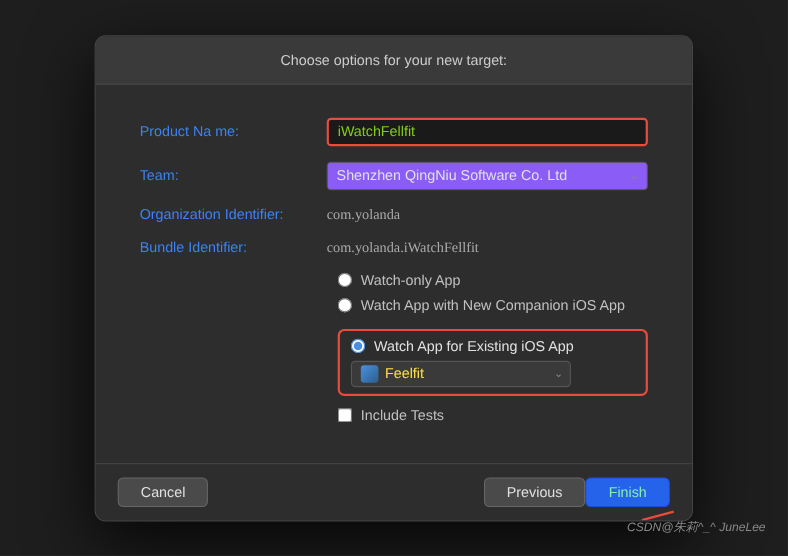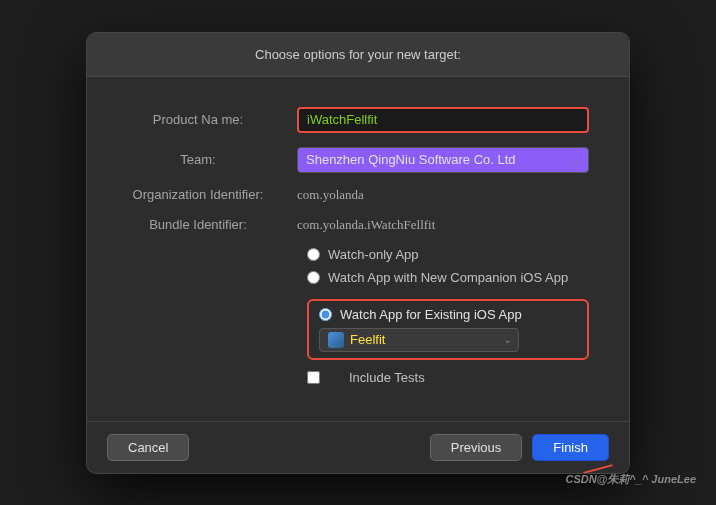--- a/index.html
+++ b/index.html
@@ -43,24 +43,24 @@
       padding: 30px 40px 20px 40px;
     }
 
     .form-row {
       display: flex;
       align-items: center;
       margin-bottom: 14px;
     }
 
     .form-label {
-      text-align: center;
+      text-align: left;
       min-width: 170px;
       padding-right: 28px;
-      color: #a3a3a3;
+      color: #3b82f6;
       font-size: 13px;
       flex-shrink: 0;
     }
 
     .form-field {
       flex: 1;
     }
 
     .text-input {
       width: 100%;
@@ -182,21 +182,20 @@
       font-size: 10px;
       pointer-events: none;
     }
 
     .checkbox-row {
       display: flex;
       align-items: center;
       margin-left: 180px;
       margin-top: 4px;
       margin-bottom: 16px;
-      gap: 21px;
     }
 
     .checkbox-row input[type="checkbox"] {
       margin-right: 8px;
       cursor: pointer;
     }
 
     .checkbox-label {
       font-size: 13px;
       color: #c0c0c0;
@@ -224,32 +223,31 @@
 
     .btn-cancel {
       background: #4a4a4a;
       color: #e0e0e0;
       border: 1px solid #666;
     }
 
     .footer-right {
       display: flex;
       align-items: center;
-      gap: 10px;
     }
 
     .btn-previous {
       background: #4a4a4a;
       color: #e0e0e0;
       border: 1px solid #666;
     }
 
     .btn-finish {
       background: #2563eb;
-      color: #ffffff;
+      color: #86efac;
       border: 1px solid #1d4ed8;
       font-weight: 500;
       position: relative;
     }
 
     .btn-finish::before {
       content: '';
       position: absolute;
       bottom: -10px;
       right: -5px;
@@ -268,21 +266,20 @@
       transform: rotate(-20deg);
     }
 
     .watermark {
       position: fixed;
       bottom: 18px;
       right: 20px;
       font-size: 11px;
       color: #888;
       font-style: italic;
-      font-weight: bold;
     }
   </style>
 </head>
 <body>
 
 <div class="dialog">
   <div class="dialog-header">
     <span class="dialog-header-title">Choose options for your new target:</span>
   </div>
 

